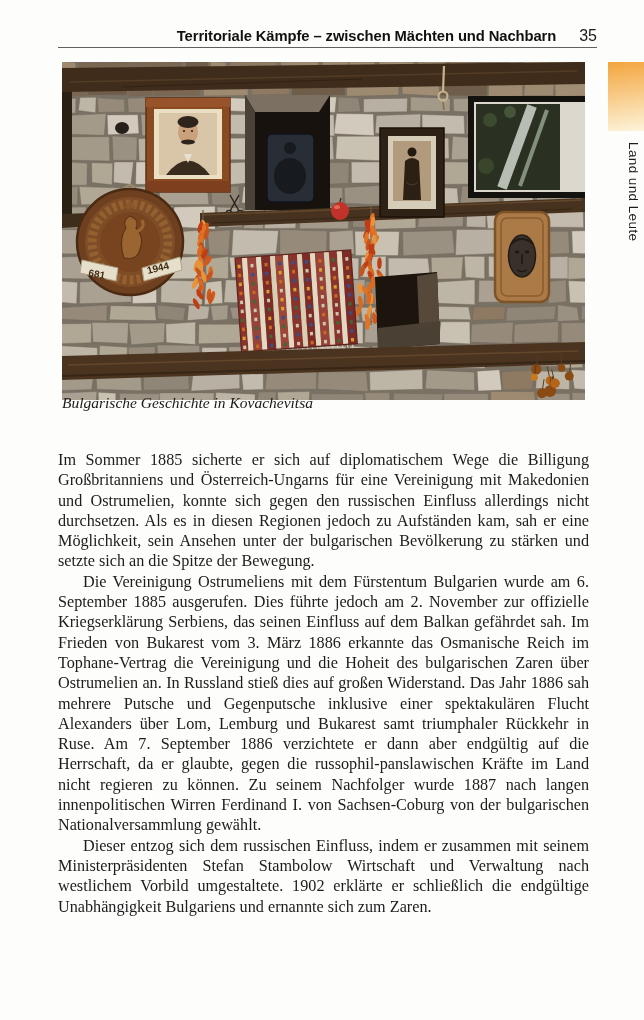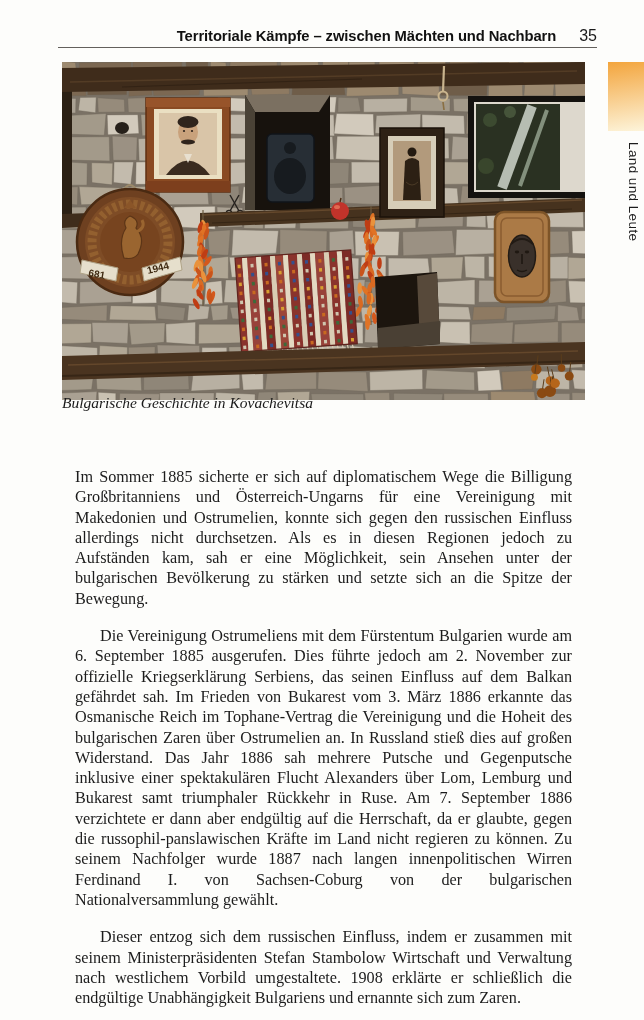--- a/index.html
+++ b/index.html
@@ -16,21 +16,21 @@
              writing-mode:vertical-rl;font-size:13.5px;color:#1c1c1c;letter-spacing:0.4px;
              text-align:left;}
   
   .photo{position:absolute;left:62px;top:62px;width:523px;height:338px;}
   .caption{position:absolute;left:62px;top:394px;font-family:"Liberation Serif",serif;
            font-style:italic;font-size:15.5px;color:#1a1a1a;}
   
   .bodytext{position:absolute;left:58px;top:450px;width:531px;
             font-family:"Liberation Serif",serif;font-size:16.2px;line-height:20.3px;
             color:#1c1c1c;text-align:justify;hyphens:auto;-webkit-hyphens:auto;}
-  .bodytext p{margin:17px;text-indent:25px;}
+  .bodytext p{margin:0;text-indent:25px;}
   .bodytext p.first{text-indent:0;}
 </style>
 </head>
 <body>
 
 <div class="page">
 
   <div class="header">
     <span class="title">Territoriale Kämpfe – zwischen Mächten und Nachbarn</span><span class="pnum">35</span>
   </div>
@@ -636,16 +636,16 @@
         <line x1="493.0492875315249" y1="321.28956398461014" x2="489.6166391707957" y2="307.28956398461014" stroke="#5a3c1a" stroke-width="1"></line>
         <circle cx="493.0492875315249" cy="321.28956398461014" r="4.803033061092719" fill="#b5651a"></circle>
       </g>
   </svg>
 
   <div class="caption">Bulgarische Geschichte in Kovachevitsa</div>
 
   <div class="bodytext">
     <p class="first">Im Sommer 1885 sicherte er sich auf diplomatischem Wege die Billigung Großbritanniens und Österreich-Ungarns für eine Vereinigung mit Makedonien und Ostrumelien, konnte sich gegen den russischen Einfluss allerdings nicht durchsetzen. Als es in diesen Regionen jedoch zu Aufständen kam, sah er eine Möglichkeit, sein Ansehen unter der bulgarischen Bevölkerung zu stärken und setzte sich an die Spitze der Bewegung.</p>
     <p>Die Vereinigung Ostrumeliens mit dem Fürstentum Bulgarien wurde am 6. September 1885 ausgerufen. Dies führte jedoch am 2. November zur offizielle Kriegserklärung Serbiens, das seinen Einfluss auf dem Balkan gefährdet sah. Im Frieden von Bukarest vom 3. März 1886 erkannte das Osmanische Reich im Tophane-Vertrag die Vereinigung und die Hoheit des bulgarischen Zaren über Ostrumelien an. In Russland stieß dies auf großen Widerstand. Das Jahr 1886 sah mehrere Putsche und Gegenputsche inklusive einer spektakulären Flucht Alexanders über Lom, Lemburg und Bukarest samt triumphaler Rückkehr in Ruse. Am 7. September 1886 verzichtete er dann aber endgültig auf die Herrschaft, da er glaubte, gegen die russophil-panslawischen Kräfte im Land nicht regieren zu können. Zu seinem Nachfolger wurde 1887 nach langen innenpolitischen Wirren Ferdinand I. von Sachsen-Coburg von der bulgarischen Nationalversammlung gewählt.</p>
-    <p>Dieser entzog sich dem russischen Einfluss, indem er zusammen mit seinem Ministerpräsidenten Stefan Stambolow Wirtschaft und Verwaltung nach westlichem Vorbild umgestaltete. 1908 erklärte er schließlich die endgültige Unabhängigkeit Bulgariens und ernannte sich zum Zaren.</p>
+    <p>Dieser entzog sich dem russischen Einfluss, indem er zusammen mit seinem Ministerpräsidenten Stefan Stambolow Wirtschaft und Verwaltung nach westlichem Vorbild umgestaltete. 1902 erklärte er schließlich die endgültige Unabhängigkeit Bulgariens und ernannte sich zum Zaren.</p>
   </div>
 
 </div>
 
 </body></html>

